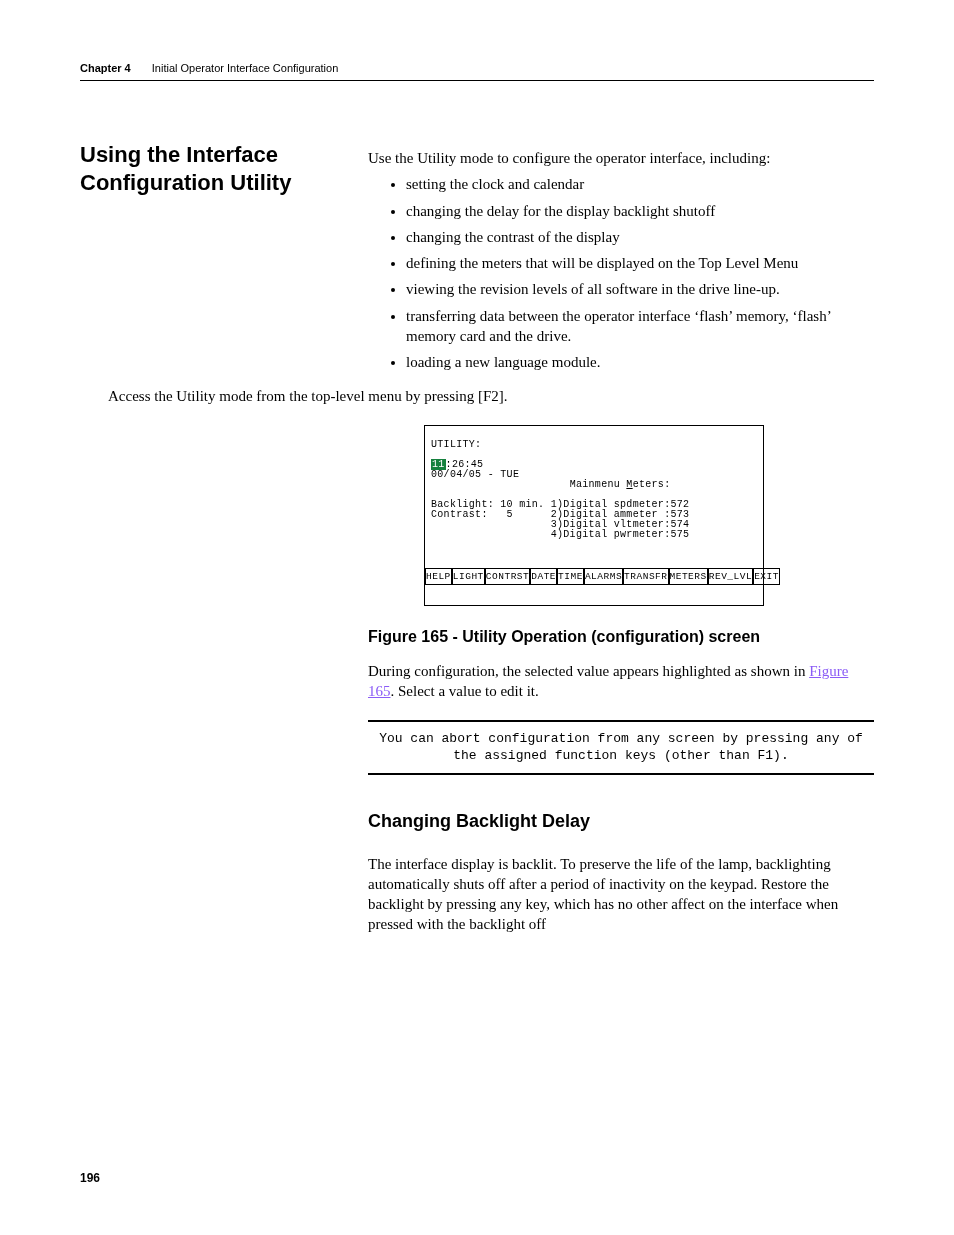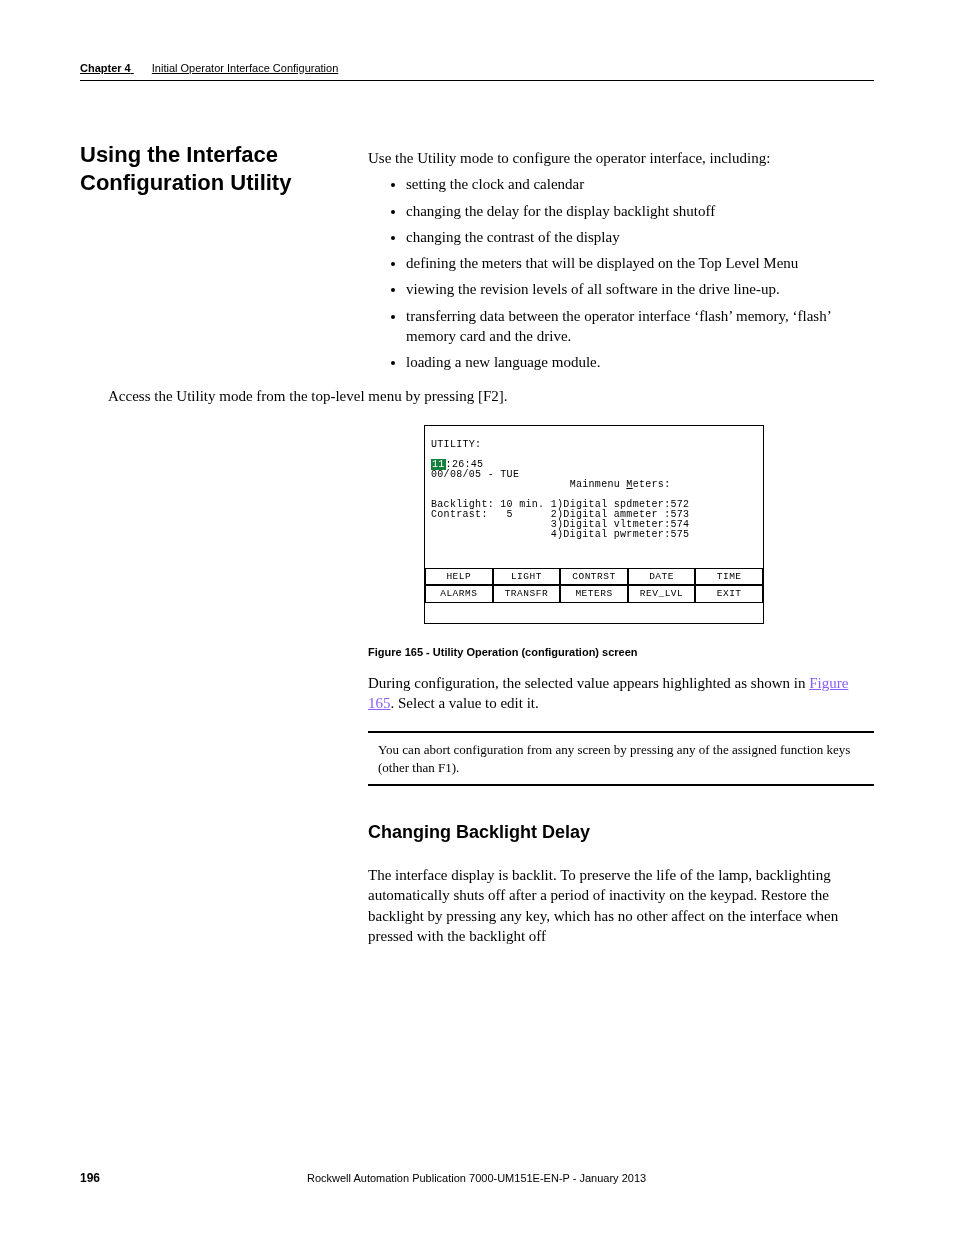--- a/index.html
+++ b/index.html
@@ -18,21 +18,20 @@
     box-sizing: border-box;
     height: 100%;
     position: relative;
   }
   .header-line {
     font-family: Arial, Helvetica, sans-serif;
     font-size: 11px;
     padding-bottom: 6px;
     border-bottom: 1px solid #000;
     margin-bottom: 60px;
-    text-decoration: underline;
   }
   .header-chapter {
     font-weight: bold;
   }
   .header-title {
     font-weight: normal;
     margin-left: 18px;
   }
   .content-row {
     display: flex;
@@ -83,37 +82,37 @@
     font-size: 10px;
     line-height: 1.0;
     white-space: pre;
   }
   .lcd-body {
     padding: 4px 6px 8px 6px;
     letter-spacing: 0.3px;
   }
   .lcd-buttons {
     display: flex;
-    flex-direction: column;
+    flex-direction: row;
   }
   .lcd-row {
     display: flex;
   }
   .lcd-btn {
     flex: 1;
     border: 1px solid #000;
     text-align: center;
     padding: 3px 0;
     font-size: 9.5px;
     letter-spacing: 0.5px;
   }
   .figure-caption {
     font-family: Arial, Helvetica, sans-serif;
     font-weight: bold;
-    font-size: 11px;
+    font-size: 16px;
     margin-top: 22px;
     margin-bottom: 12px;
   }
   .during-text {
     font-size: 15px;
     line-height: 1.35;
   }
   .link {
     color: #8b5cf6;
     text-decoration: underline;
@@ -126,41 +125,41 @@
   }
   .important-label {
     font-family: Arial, Helvetica, sans-serif;
     font-weight: bold;
     font-size: 13px;
     padding: 8px 12px 8px 6px;
     border-right: 1px solid #000;
     white-space: nowrap;
   }
   .important-text {
-    font-family: Liberation Serif, serif;
+    font-family: Liberation Mono, monospace;
     font-size: 13px;
     padding: 8px 10px;
     line-height: 1.35;
+    text-align: center;
   }
   .subheading {
     font-family: Arial, Helvetica, sans-serif;
     font-weight: bold;
     font-size: 18px;
     margin-top: 36px;
     margin-bottom: 22px;
   }
   .footer {
     position: absolute;
     left: 80px;
     right: 80px;
     bottom: 50px;
     display: flex;
     align-items: baseline;
     font-family: Arial, Helvetica, sans-serif;
-    gap: 27px;
   }
   .footer-page {
     font-weight: bold;
     font-size: 12px;
     width: 200px;
   }
   .footer-pub {
     font-size: 11px;
     flex: 1;
     text-align: left;
@@ -197,21 +196,21 @@
         <li>loading a new language module.</li>
       </ul>
 
       <p class="body-text access-text">Access the Utility mode from the top-level menu by pressing [F2].</p>
 
       <div class="figure-block">
         <div class="lcd-screen">
 <div class="lcd-body"><span>UTILITY:</span>
 
 <span class="highlight">11</span><span>:26:45</span>
-<span>00/08/05 - TUE</span>
+<span>00/04/05 - TUE</span>
                       <span>Mainmenu </span><span class="underline">M</span><span>eters:</span>
 
 <span>Backlight: 10 min.</span> <span>1)Digital spdmeter:572</span>
 <span>Contrast:   5</span>      <span>2)Digital ammeter :573</span>
                    <span>3)Digital vltmeter:574</span>
                    <span>4)Digital pwrmeter:575</span>
 </div>
           <div class="lcd-buttons">
             <div class="lcd-row">
               <div class="lcd-btn">HELP</div>
@@ -242,15 +241,14 @@
       </div>
 
       <div class="subheading">Changing Backlight Delay</div>
       <p class="body-text">The interface display is backlit. To preserve the life of the lamp, backlighting automatically shuts off after a period of inactivity on the keypad. Restore the backlight by pressing any key, which has no other affect on the interface when pressed with the backlight off</p>
 
     </div>
   </div>
 
   <div class="footer">
     <div class="footer-page">196</div>
-    <div class="footer-pub">Rockwell Automation Publication 7000-UM151E-EN-P - January 2013</div>
   </div>
 </div>
 
 </body></html>

